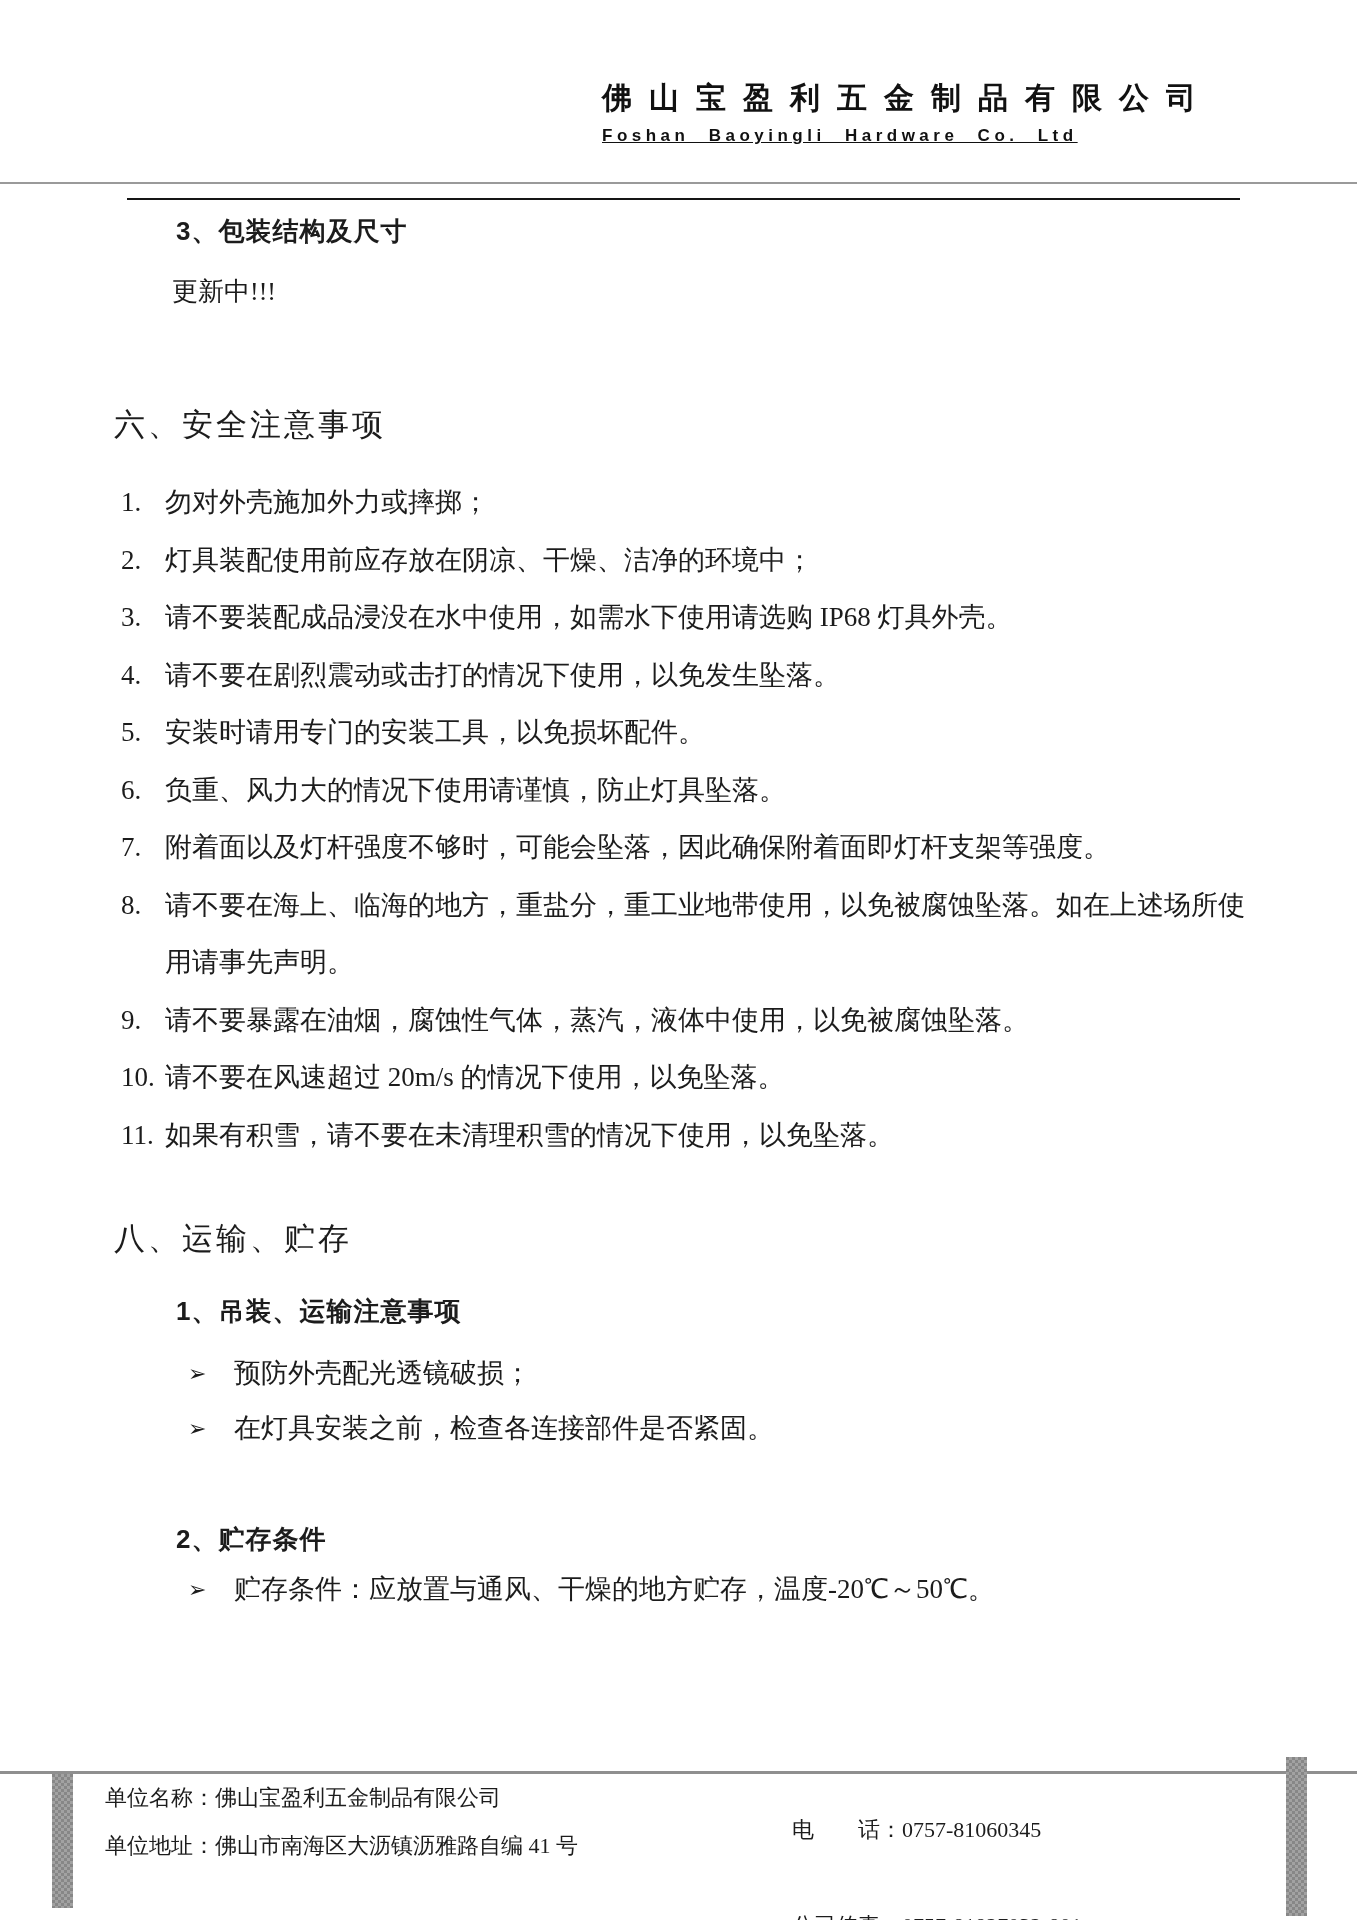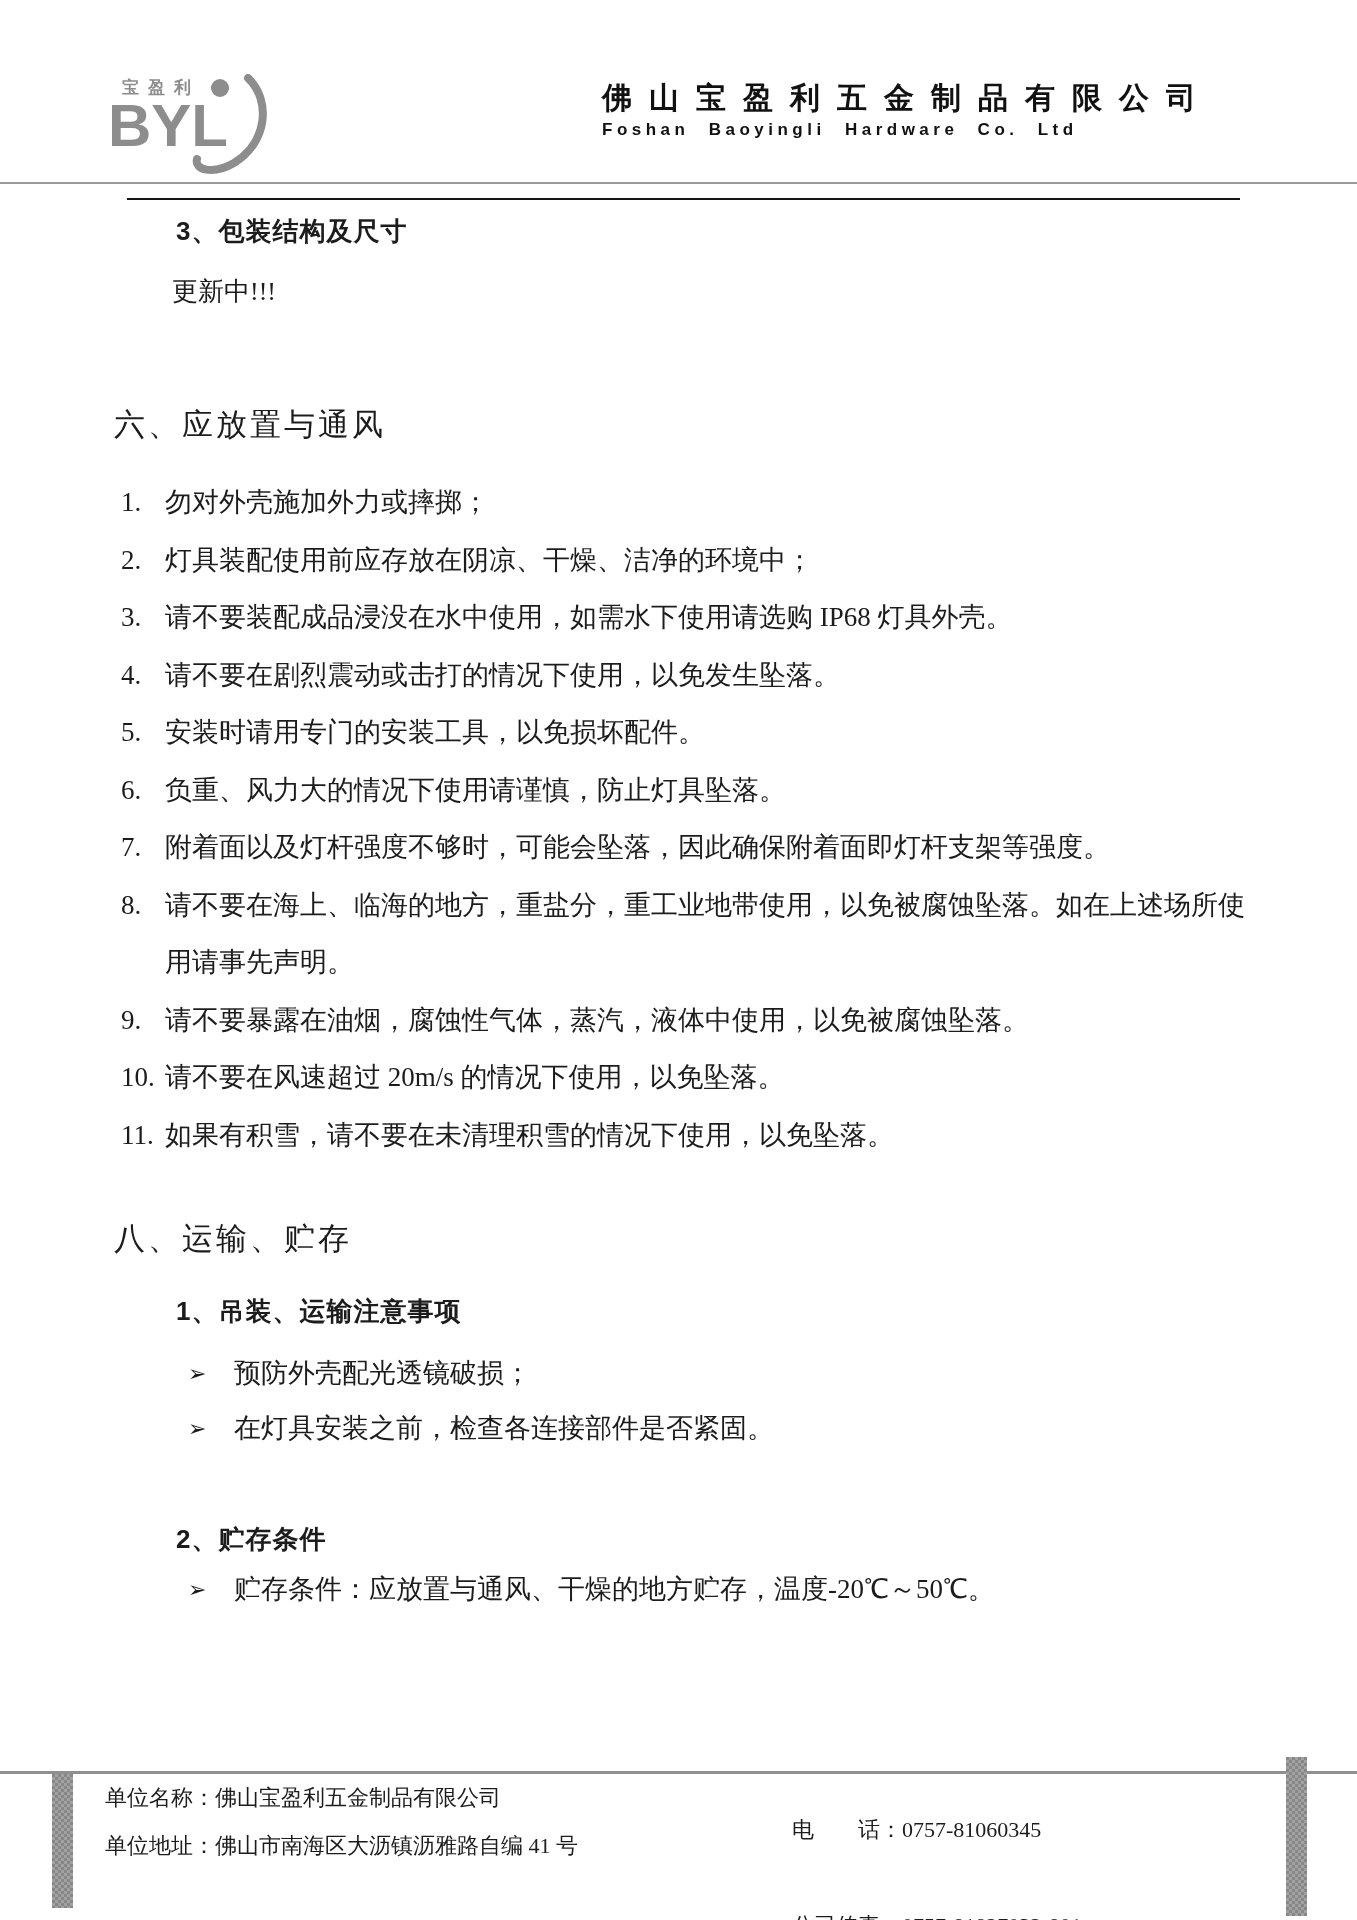--- a/index.html
+++ b/index.html
@@ -19,22 +19,22 @@
     font-weight:bold; color:#8d8d8d; font-family:"Liberation Sans", sans-serif;
   }
   .logo-swoosh { position:absolute; left:0; top:0; }
 
   .company { position:absolute; left:602px; top:78px; width:650px; }
   .company-cn {
     font-family:"Liberation Sans", sans-serif; font-weight:bold; font-size:30px;
     letter-spacing:17px; white-space:nowrap; color:#111;
   }
   .company-en {
-    margin-top:1px; font-family:"Liberation Sans", sans-serif; font-weight:bold;
-    font-size:17px; letter-spacing:4.5px; word-spacing:10px; white-space:nowrap; color:#111;
+    margin-top:7px; font-family:"Liberation Sans", sans-serif; font-weight:bold;
+    font-size:17px; letter-spacing:4.5px; word-spacing:10px; white-space:nowrap; color:#111;text-decoration:underline;
   }
 
   .rule-top-gray { position:absolute; left:0; top:182px; width:1357px; height:2px; background:#9a9a9a; }
   .rule-top-dark { position:absolute; left:127px; top:198px; width:1113px; height:2px; background:#151515; }
 
   
   .sec3-title {
     position:absolute; left:176px; top:214px; font-family:"Liberation Sans", sans-serif;
     font-weight:bold; font-size:26px; letter-spacing:1px;
   }
@@ -74,41 +74,33 @@
   .f-name  { left:105px; top:1783px;text-align:center; }
   .f-addr  { left:105px; top:1831px; }
   .f-phone { left:792px; top:1783px;margin-top:32px; }
   .f-fax   { left:792px; top:1911px; }
 </style>
 </head>
 <body>
 
 <div class="page">
 
-  <div class="logo">
-    <svg class="logo-swoosh" width="170" height="112" viewBox="0 0 170 112">
-      <circle cx="112" cy="14" r="9" fill="#8d8d8d"></circle>
-      <path d="M140 4 C163 26 160 68 126 89 C105 101 86 96 89 85" fill="none" stroke="#8d8d8d" stroke-width="8" stroke-linecap="round"></path>
-    </svg>
-    <div class="logo-cn">宝盈利</div>
-    <div class="logo-byl">BYL</div>
-  </div>
 
   <div class="company">
     <div class="company-cn">佛山宝盈利五金制品有限公司</div>
     <div class="company-en">Foshan Baoyingli Hardware Co. Ltd</div>
   </div>
 
   <div class="rule-top-gray"></div>
   <div class="rule-top-dark"></div>
 
   <div class="sec3-title">3、包装结构及尺寸</div>
   <div class="sec3-status">更新中!!!</div>
 
-  <div class="safety-title">六、应放置与通风</div>
+  <div class="safety-title">六、安全注意事项</div>
 
   <div class="safety-list">
     <div class="s-item">
       <span class="s-num">1.</span>
       <span class="s-text">勿对外壳施加外力或摔掷；</span>
     </div>
     <div class="s-item">
       <span class="s-num">2.</span>
       <span class="s-text">灯具装配使用前应存放在阴凉、干燥、洁净的环境中；</span>
     </div>

